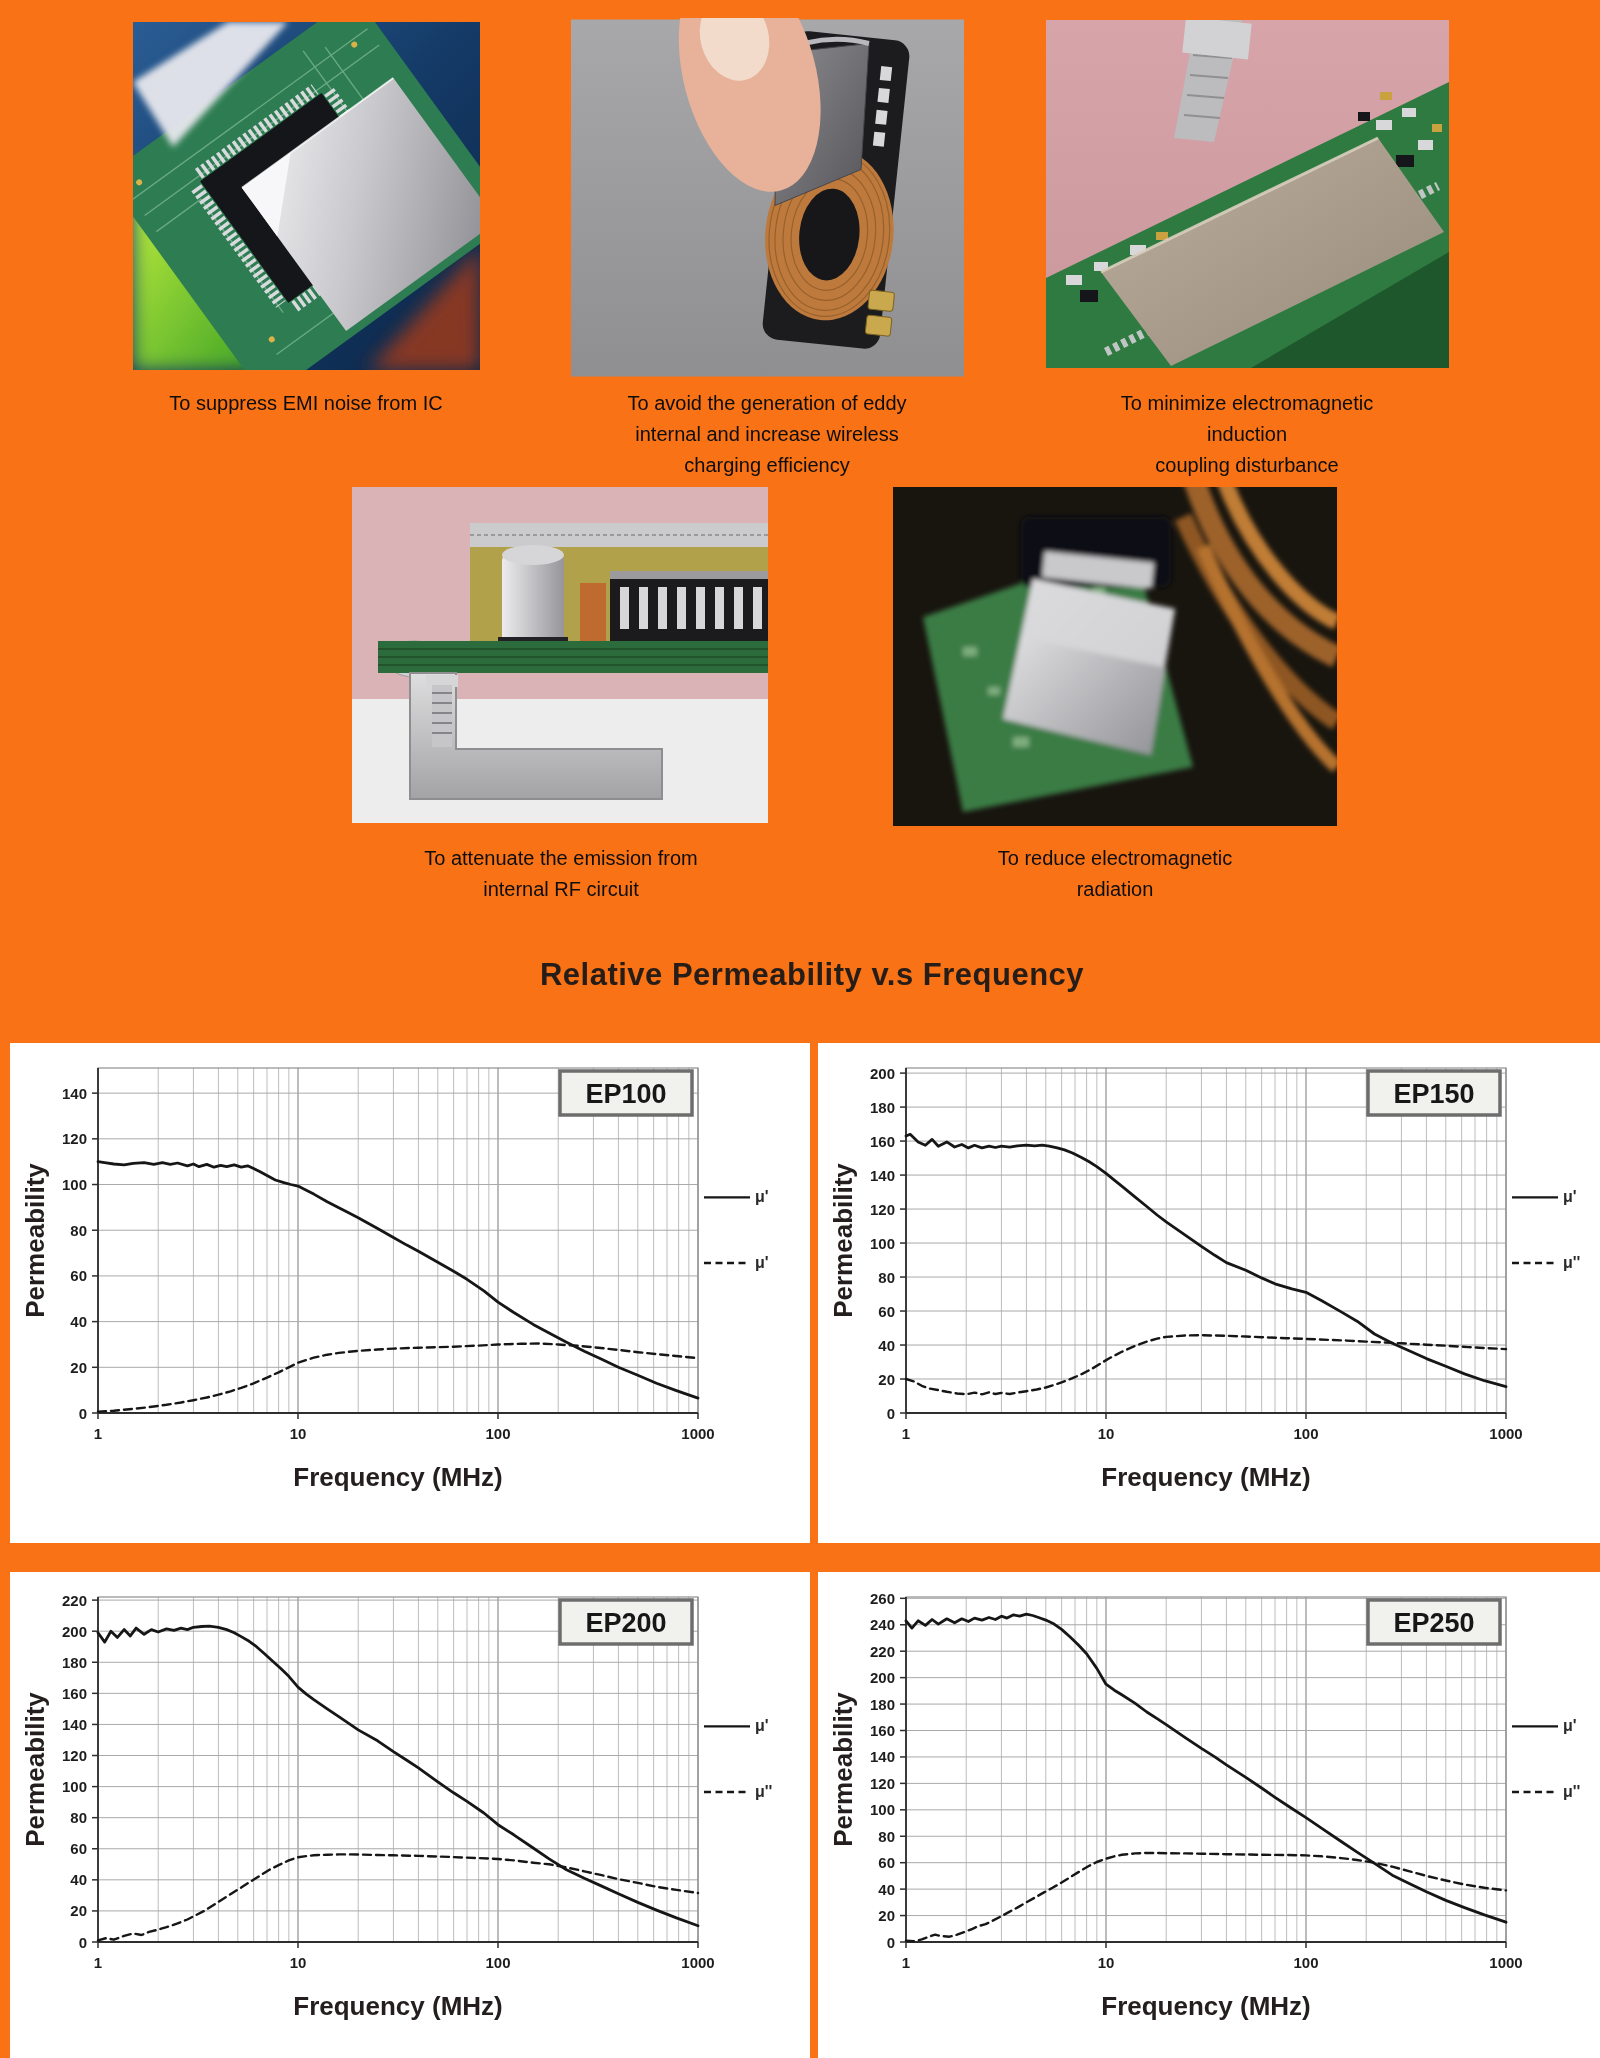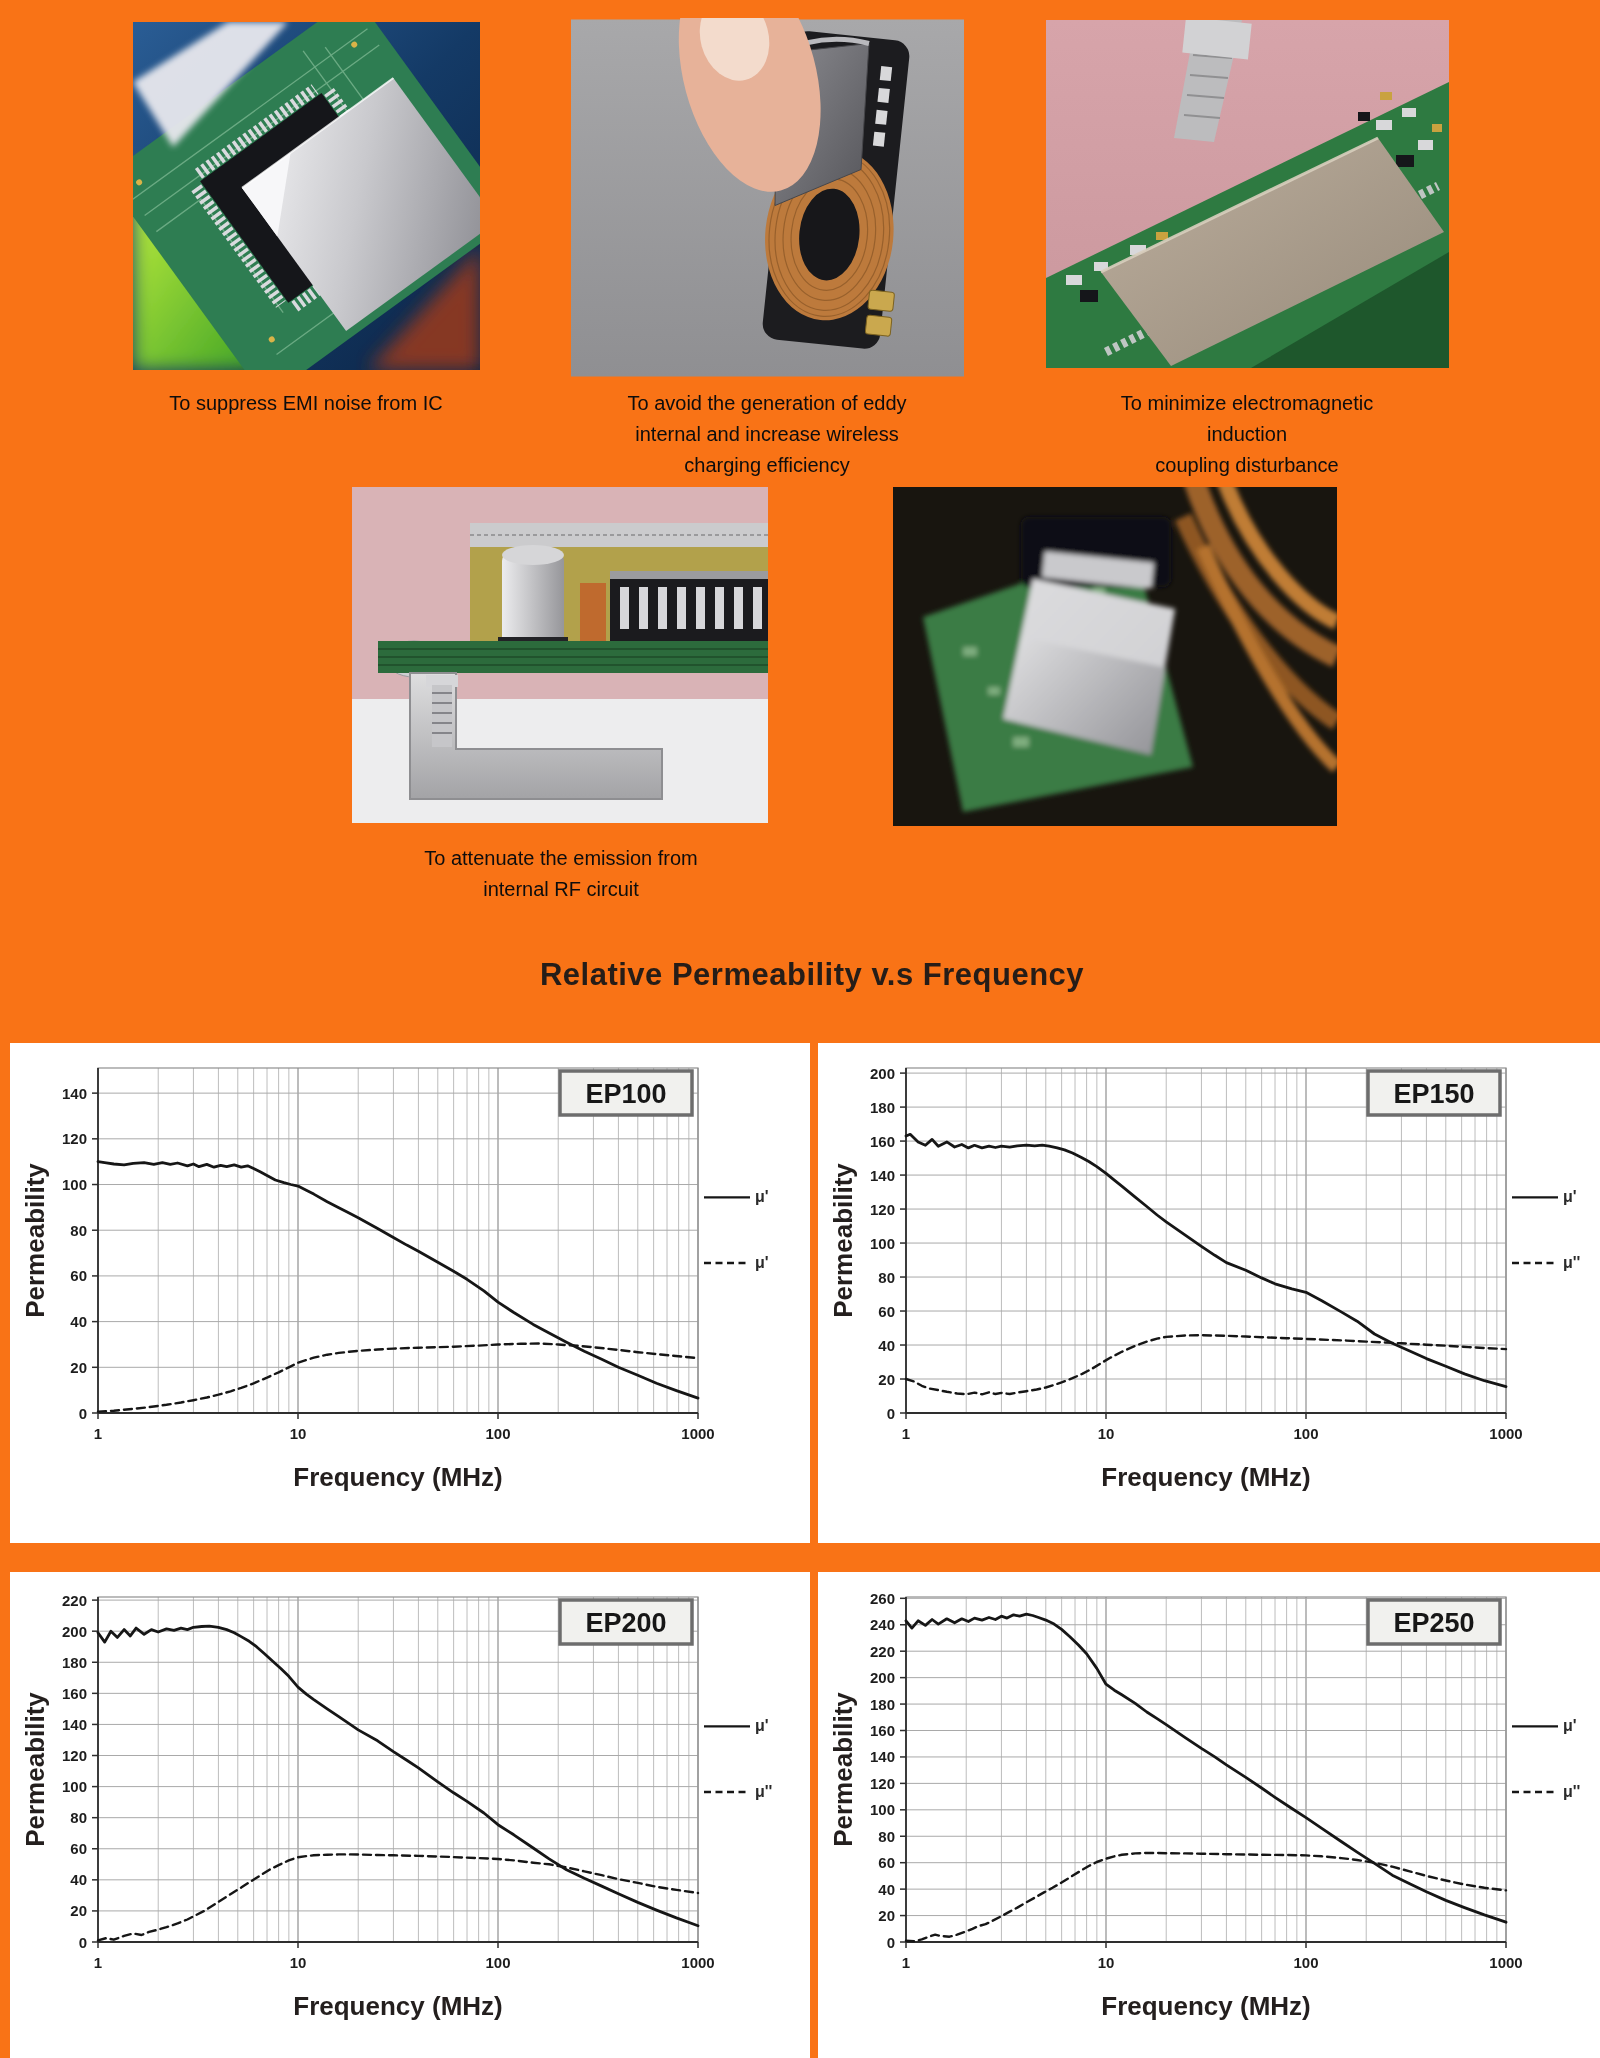--- a/index.html
+++ b/index.html
@@ -249,20 +249,22 @@
 
   <figcaption class="caption" style="left:96px;top:388px">To suppress EMI noise from IC</figcaption>
   <figcaption class="caption" style="left:557px;top:388px">To avoid the generation of eddy
 internal and increase wireless
 charging efficiency</figcaption>
   <figcaption class="caption" style="left:351px;top:843px">To attenuate the emission from
 internal RF circuit</figcaption>
   <figcaption class="caption" style="left:1037px;top:388px">To minimize electromagnetic
 induction
 coupling disturbance</figcaption>
+  <figcaption class="caption" style="left:905px;top:843px">To reduce electromagnetic
+radiation</figcaption>
 
   <h1 class="main-title">Relative Permeability v.s Frequency</h1>
 
   <div class="chart-host" style="left:10px;top:1043px">
       <svg viewBox="0 0 800 500" width="800" height="500">
         <rect x="0" y="0" width="800" height="500" fill="#ffffff"></rect>
         <line x1="148.20599913279625" y1="25" x2="148.20599913279625" y2="370" stroke="#bdbdbd" stroke-width="1"></line>
         <line x1="183.4242509439325" y1="25" x2="183.4242509439325" y2="370" stroke="#bdbdbd" stroke-width="1"></line>
         <line x1="208.41199826559247" y1="25" x2="208.41199826559247" y2="370" stroke="#bdbdbd" stroke-width="1"></line>
         <line x1="227.79400086720378" y1="25" x2="227.79400086720378" y2="370" stroke="#bdbdbd" stroke-width="1"></line>

